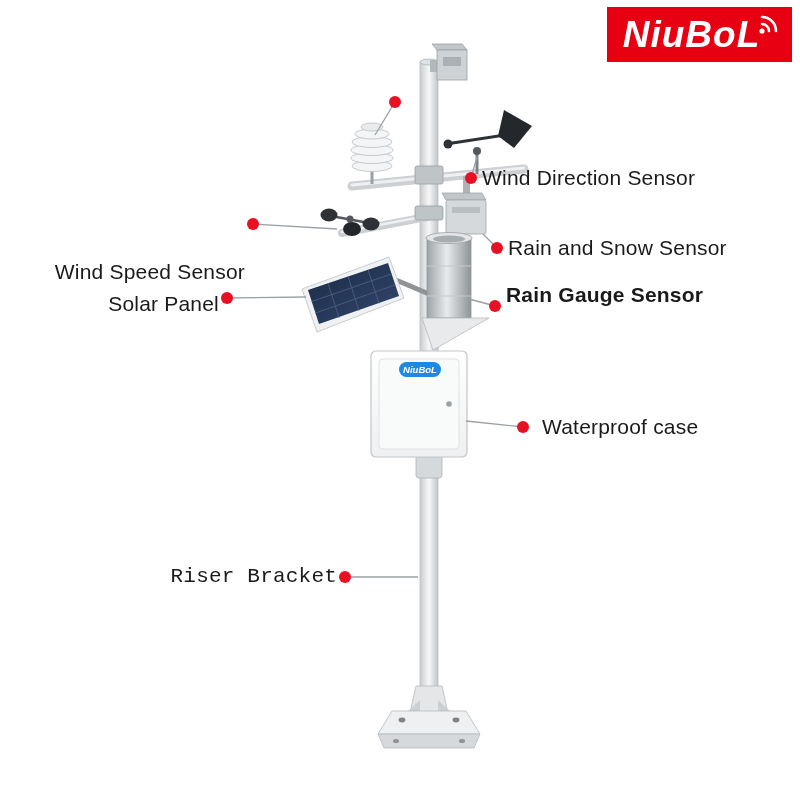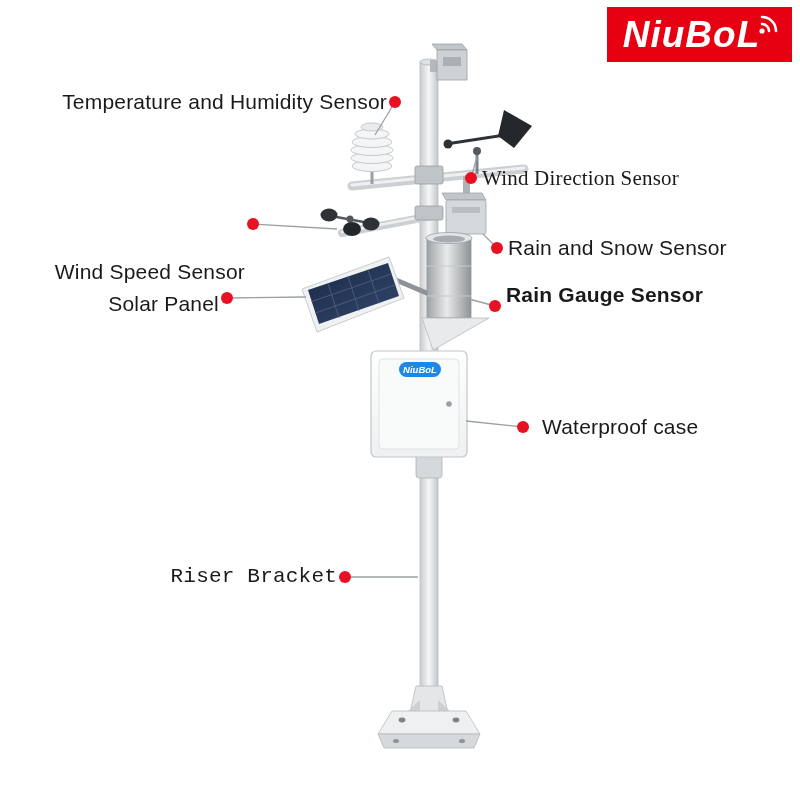--- a/index.html
+++ b/index.html
@@ -8,21 +8,21 @@
     overflow:hidden; font-family:"Liberation Sans", sans-serif;
   }
   svg.scene { position:absolute; left:0; top:0; width:800px; height:800px; }
   svg text { font-family:"Liberation Sans", sans-serif; }
 
   .callout {
     position:absolute; font-size:21px; line-height:24px; color:#1a1a1a;
     white-space:nowrap; letter-spacing:0.2px;
   }
   #cl-temp      { top:90px;  right:413px; }
-  #cl-winddir   { top:166px; left:482px;font-family:Liberation Serif, serif; }
+  #cl-winddir   { top:166px; left:482px; }
   #cl-windspeed { top:212px; right:555px;margin-top:48px; }
   #cl-rainsnow  { top:236px; left:508px; }
   #cl-solar     { top:292px; right:581px; }
   #cl-raingauge { top:283px; left:506px;font-weight:bold; }
   #cl-case      { top:415px; left:534px;margin-left:8px; }
   #cl-riser     { top:565px; right:463px;font-family:Liberation Mono, monospace; }
 
   .logo {
     position:absolute; top:7px; left:607px; width:185px; height:55px;
     background:#e60012; display:flex; align-items:center; justify-content:center;
@@ -174,23 +174,20 @@
       <circle cx="471" cy="178" r="6"></circle>
       <circle cx="253" cy="224" r="6"></circle>
       <circle cx="497" cy="248" r="6"></circle>
       <circle cx="227" cy="298" r="6"></circle>
       <circle cx="495" cy="306" r="6"></circle>
       <circle cx="523" cy="427" r="6"></circle>
       <circle cx="345" cy="577" r="6"></circle>
     </g>
   </svg>
 
-  <div class="callout" id="cl-temp">
-    <span>Temperature and Humidity Sensor</span>
-  </div>
   <div class="callout" id="cl-winddir">
     <span>Wind Direction Sensor</span>
   </div>
   <div class="callout" id="cl-windspeed">
     <span>Wind Speed Sensor</span>
   </div>
   <div class="callout" id="cl-rainsnow">
     <span>Rain and Snow Sensor</span>
   </div>
   <div class="callout" id="cl-solar">

